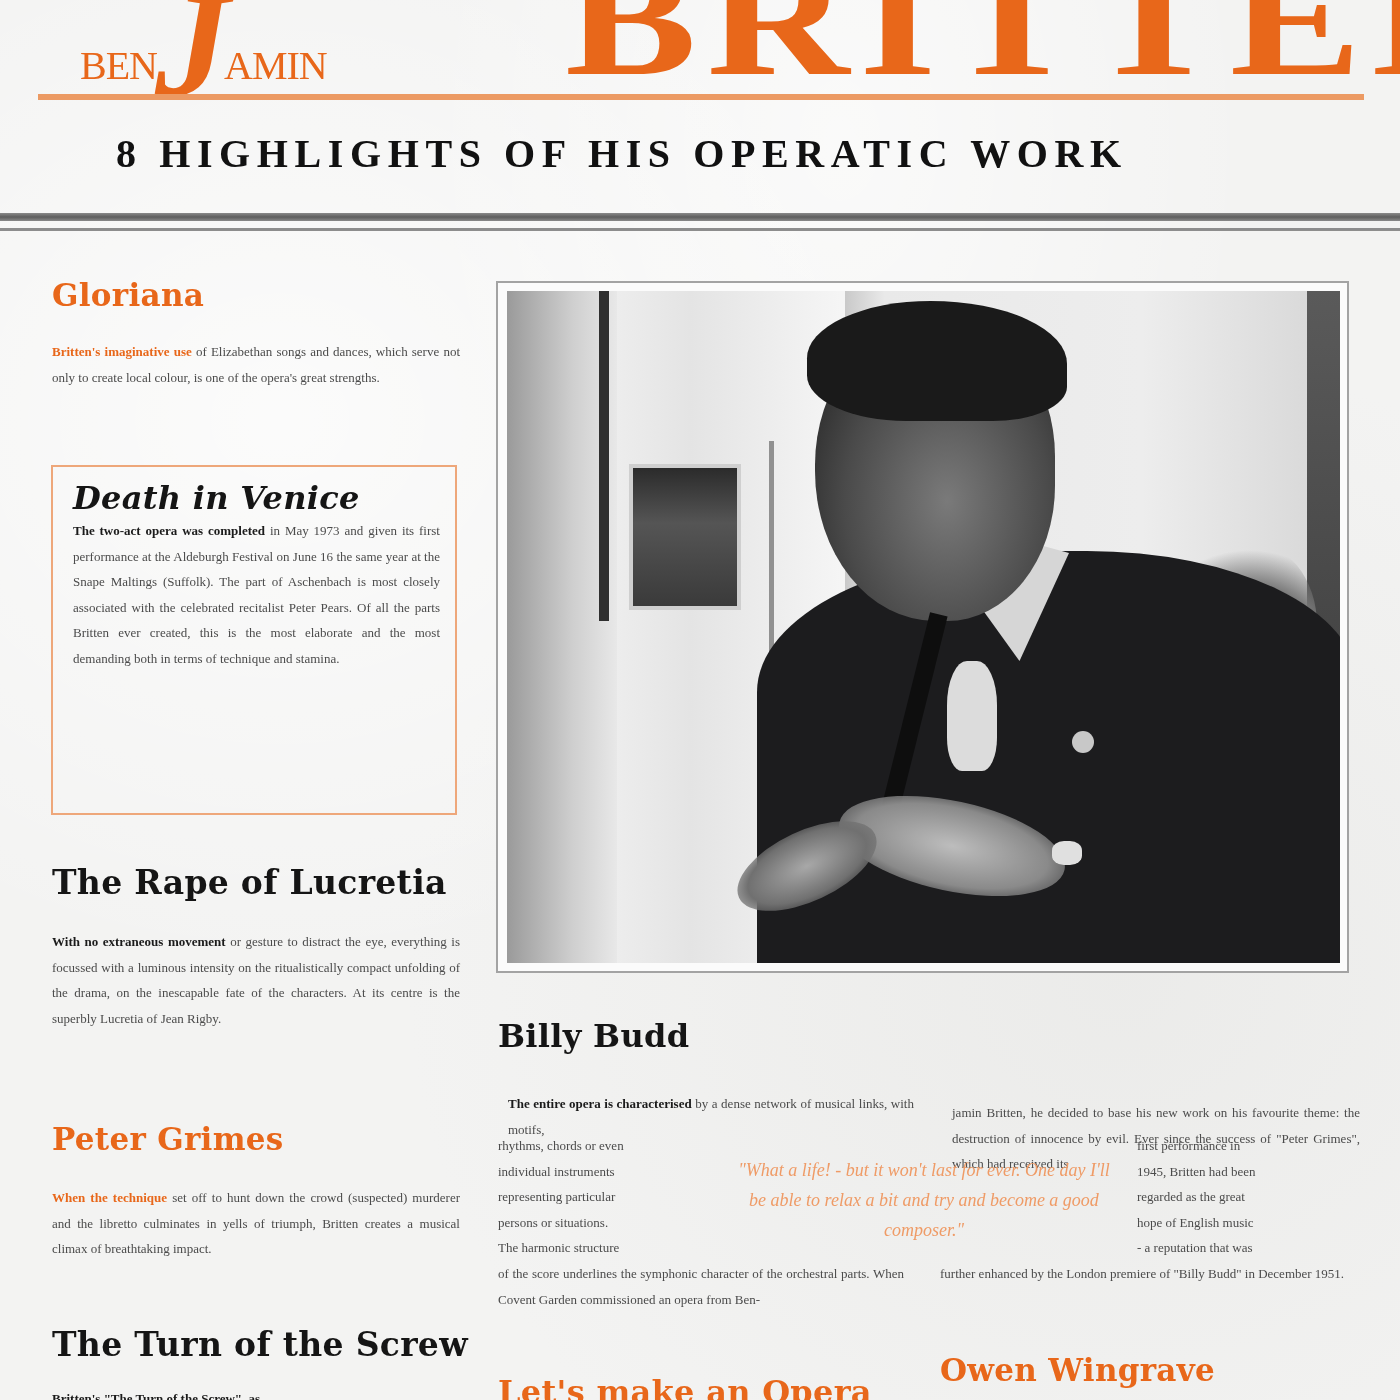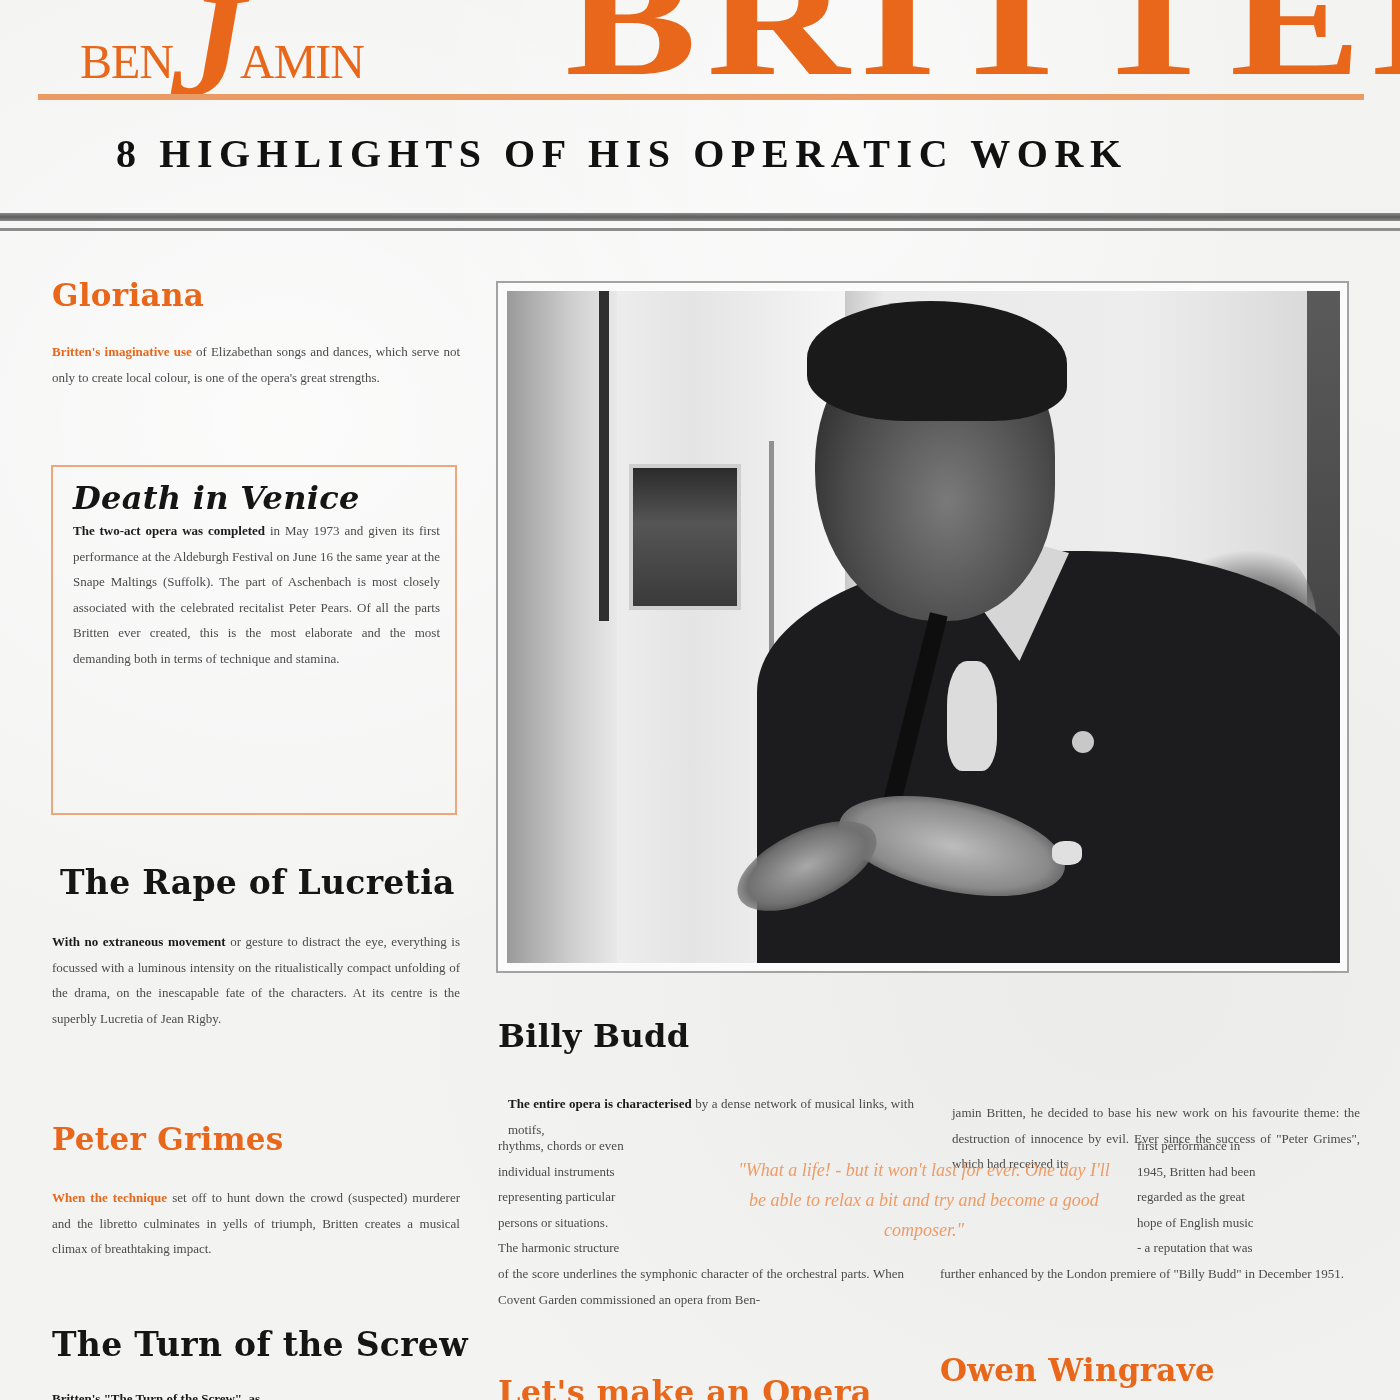--- a/index.html
+++ b/index.html
@@ -15,21 +15,21 @@
   }
   .abs { position: absolute; }
 
   
   .masthead-first {
     left: 80px; top: -20px; height: 110px;
     font-family: "Liberation Serif", serif; color: #e8671a;
     font-size: 64px; line-height: 1; white-space: nowrap;
     display: flex; align-items: flex-end;
   }
-  .masthead-first .sc { font-size: 48px; letter-spacing: -1px; position: relative; top: -4px; }
+  .masthead-first .sc { font-size: 40px; letter-spacing: -1px; position: relative; top: -4px; }
   .masthead-first .big-j {
     font-size: 150px; font-style: italic; font-weight: bold;
     line-height: 0.8; position: relative; top: 14px; margin: 0 -6px 0 -2px;
   }
   .masthead-last {
     left: 565px; top: -58px;
     font-family: "Liberation Serif", serif; font-weight: bold; color: #e8671a;
     font-size: 158px; letter-spacing: 8px; line-height: 1; white-space: nowrap;
     transform: scaleX(1.25); transform-origin: left top;
   }
@@ -121,21 +121,21 @@
 
 <section>
   <div class="abs box-venice"></div>
   <div class="abs heading h-black" style="left:73px; top:482px; font-size:32px;font-style:italic;">Death in Venice</div>
   <p class="abs body-text" style="left:73px; top:518px; width:367px; margin:0;">
     <span class="lead-black">The two-act opera was completed</span><span> in May 1973 and given its first performance at the Aldeburgh Festival on June 16 the same year at the Snape Maltings (Suffolk). The part of Aschenbach is most closely associated with the celebrated recitalist Peter Pears. Of all the parts Britten ever created, this is the most elaborate and the most demanding both in terms of technique and stamina.</span>
   </p>
 </section>
 
 <section>
-  <div class="abs heading h-black" style="left:52px; top:866px; font-size:33px;margin-left:8px;">The Rape of Lucretia</div>
+  <div class="abs heading h-black" style="left:52px; top:866px; font-size:33px;">The Rape of Lucretia</div>
   <p class="abs body-text" style="left:52px; top:929px; width:408px; margin:0;">
     <span class="lead-black">With no extraneous movement</span><span> or gesture to distract the eye, everything is focussed with a luminous intensity on the ritualistically compact unfolding of the drama, on the inescapable fate of the characters. At its centre is the superbly Lucretia of Jean Rigby.</span>
   </p>
 </section>
 
 <section>
   <div class="abs heading h-orange" style="left:52px; top:1124px; font-size:31px;">Peter Grimes</div>
   <p class="abs body-text" style="left:52px; top:1185px; width:408px; margin:0;">
     <span class="lead-orange">When the technique</span><span> set off to hunt down the crowd (suspected) murderer and the libretto culminates in yells of triumph, Britten creates a musical climax of breathtaking impact.</span>
   </p>

